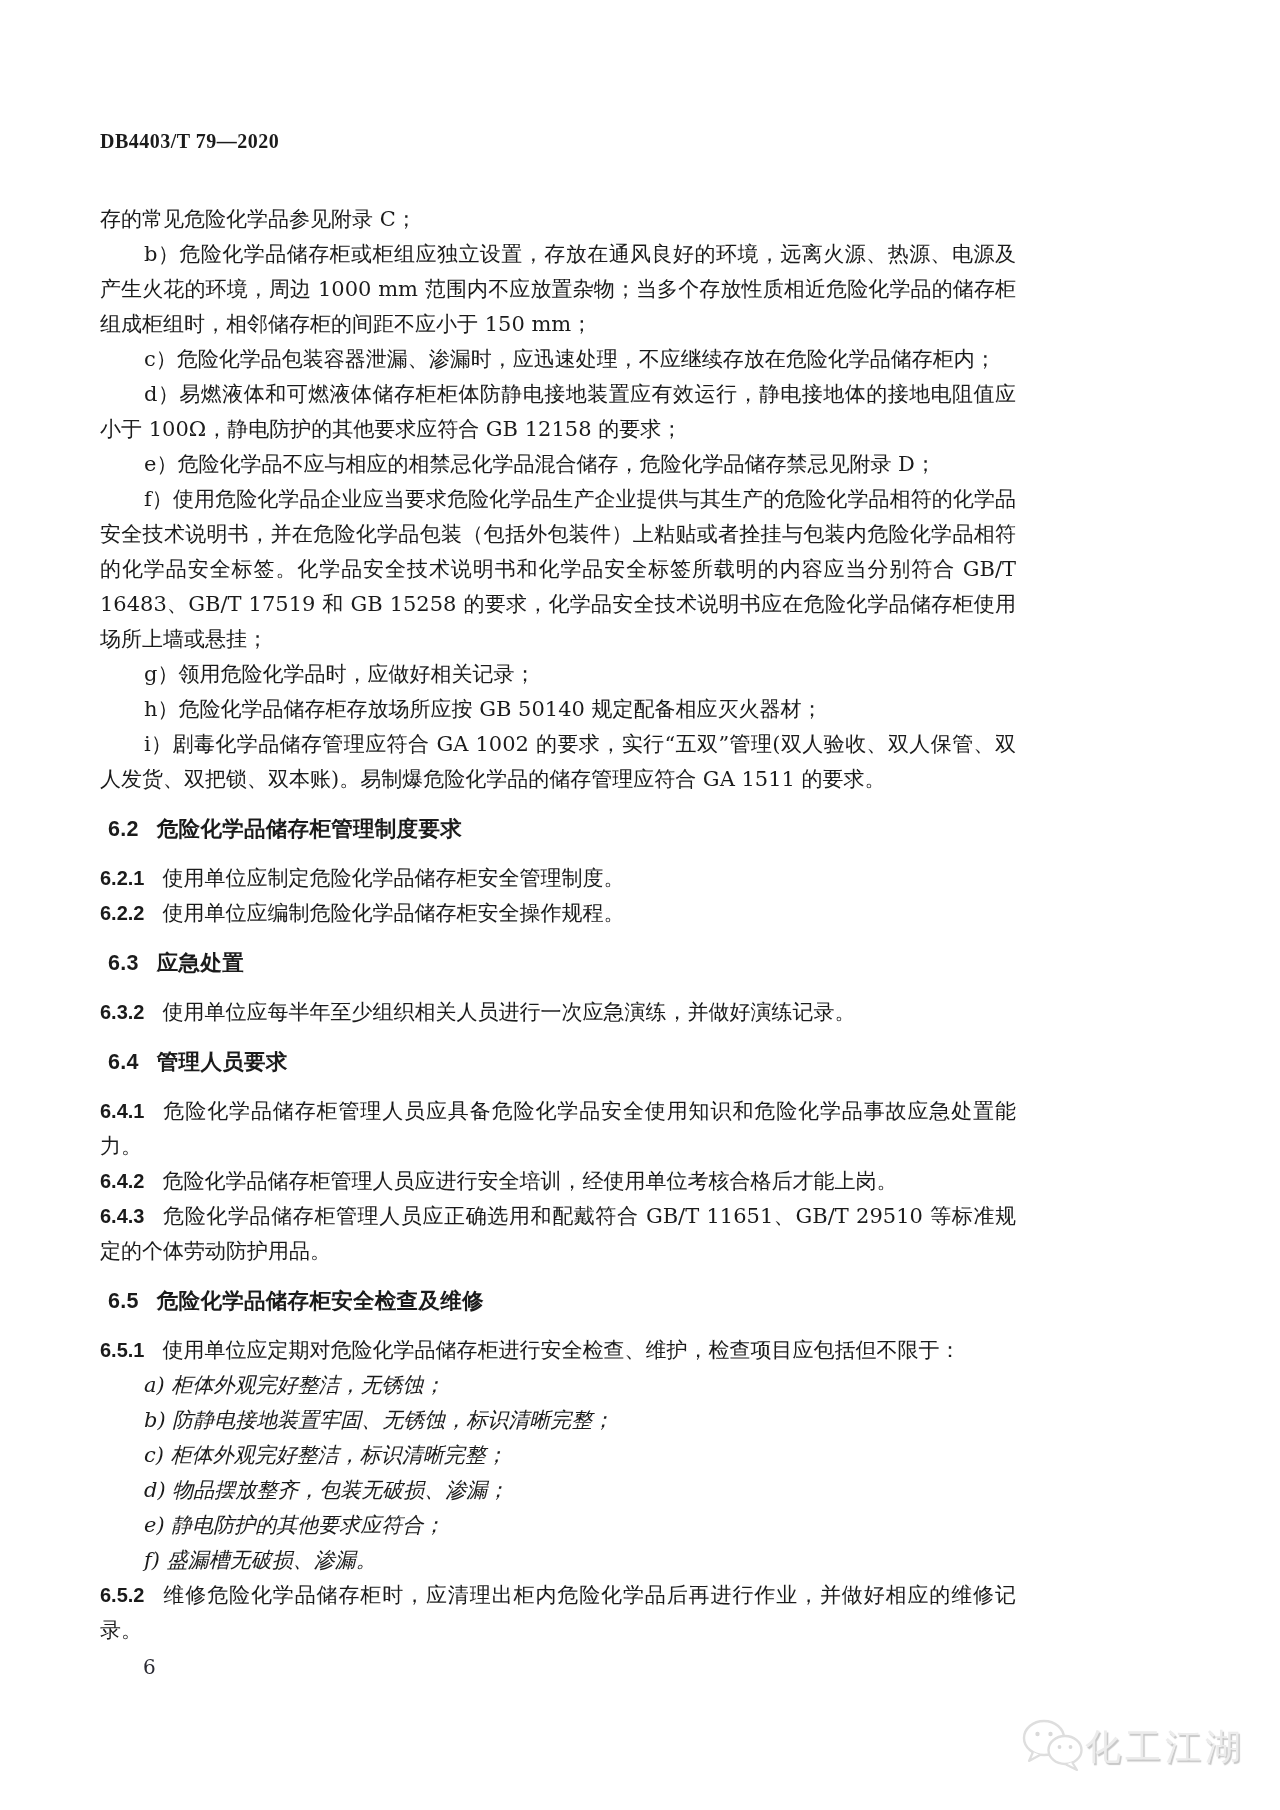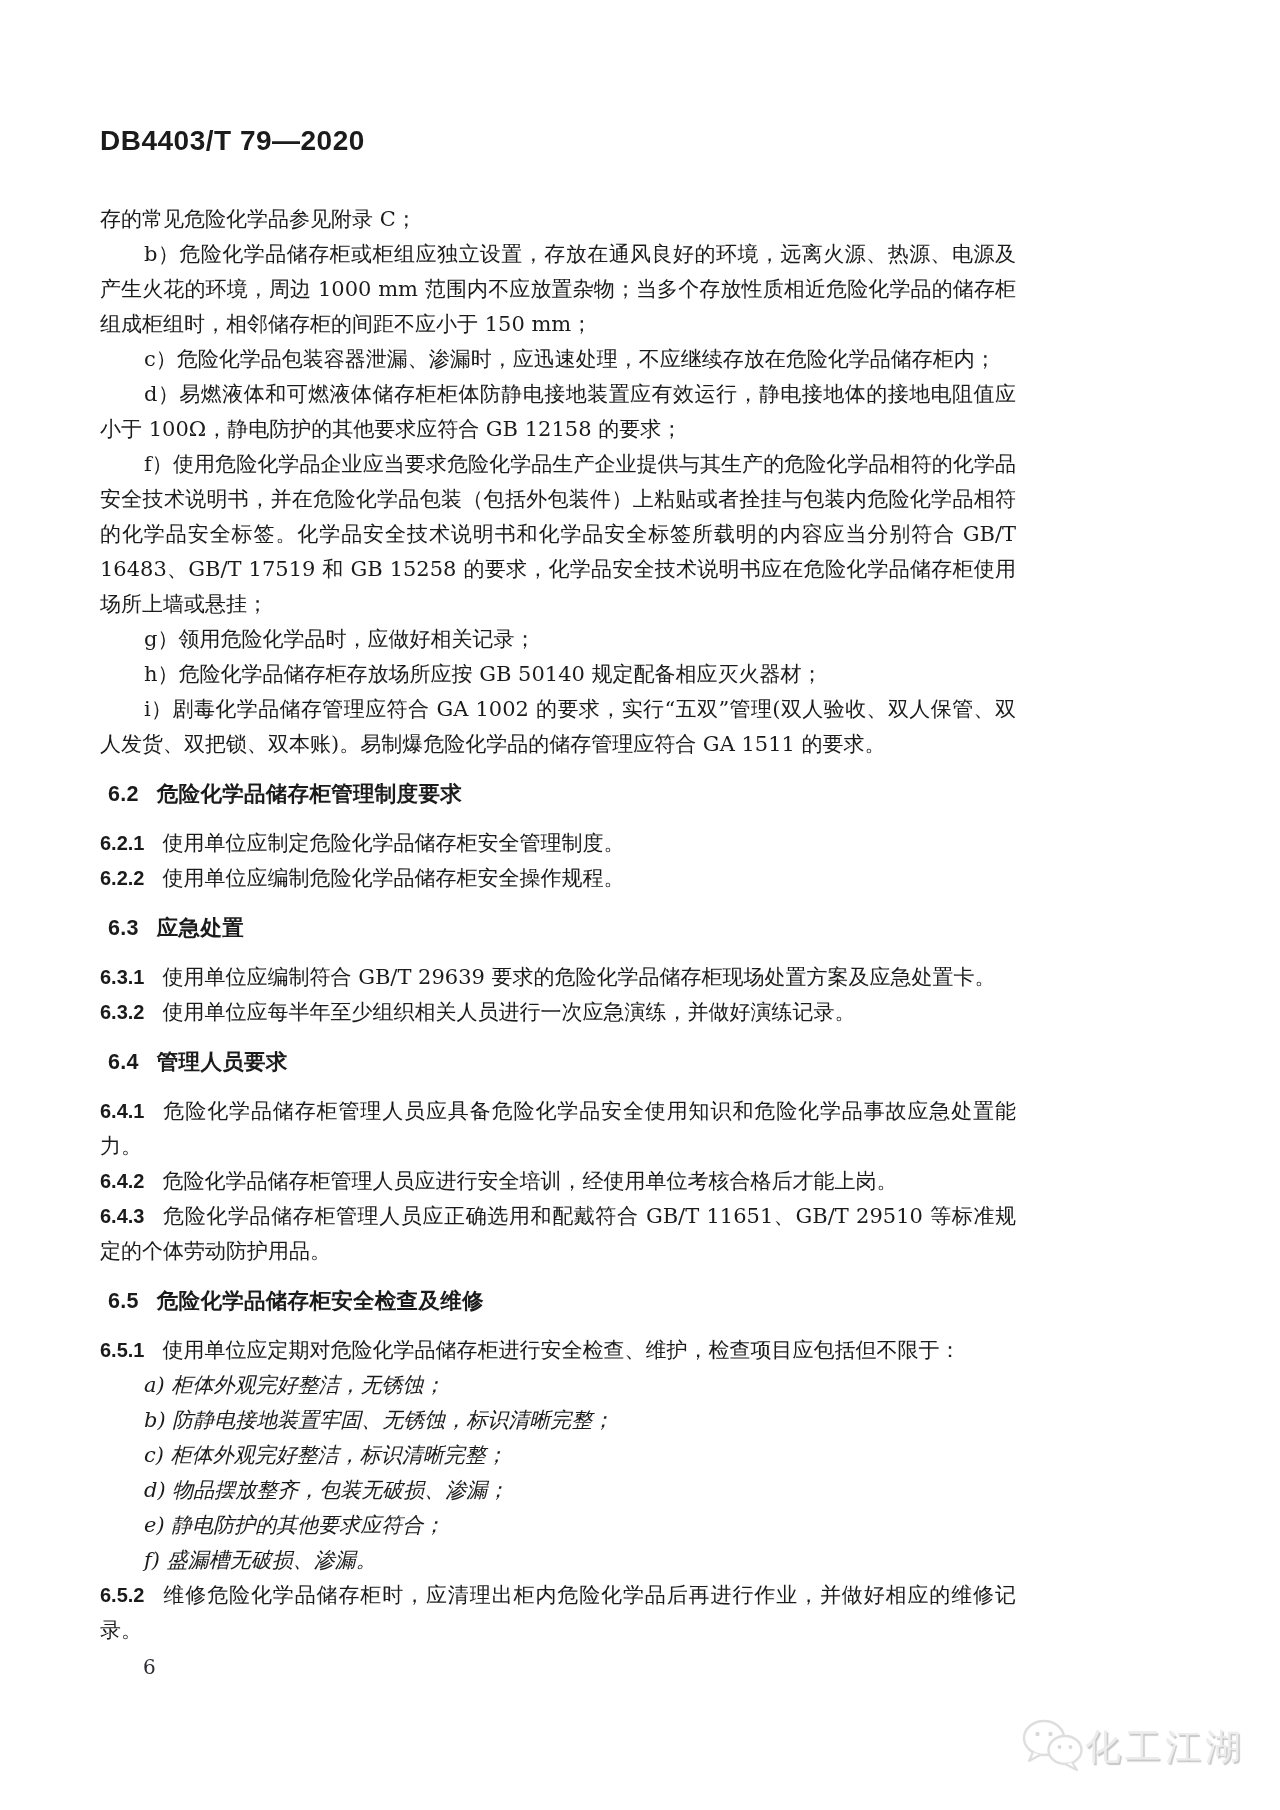--- a/index.html
+++ b/index.html
@@ -8,23 +8,23 @@
     background:#ffffff;
     color:#1b1b1b;
     font-family:"DejaVu Serif","Liberation Serif",serif;
     position:relative;
     overflow:hidden;
   }
   .content{
     position:absolute;left:100px;top:128px;width:916px;
   }
   .doc-code{
-    font-family:Liberation Sans, sans-serif;
+    font-family:Liberation Serif, serif;
     font-weight:600;
-    font-size:28px;
+    font-size:20px;
     letter-spacing:0.5px;
     line-height:26px;
     margin:0 0 48px 0;
   }
   p{
     margin:0;
     font-size:21px;
     line-height:35px;
     text-align:justify;
     text-justify:inter-ideograph;
@@ -85,41 +85,39 @@
 
 <div class="content">
 
   <div class="doc-code">DB4403/T 79—2020</div>
 
   <p>存的常见危险化学品参见附录 C；</p>
 
   <p class="item">b）危险化学品储存柜或柜组应独立设置，存放在通风良好的环境，远离火源、热源、电源及产生火花的环境，周边 1000 mm 范围内不应放置杂物；当多个存放性质相近危险化学品的储存柜组成柜组时，相邻储存柜的间距不应小于 150 mm；</p>
   <p class="item">c）危险化学品包装容器泄漏、渗漏时，应迅速处理，不应继续存放在危险化学品储存柜内；</p>
   <p class="item">d）易燃液体和可燃液体储存柜柜体防静电接地装置应有效运行，静电接地体的接地电阻值应小于 100Ω，静电防护的其他要求应符合 GB 12158 的要求；</p>
+  <p class="item">e）危险化学品不应与相应的相禁忌化学品混合储存，危险化学品储存禁忌见附录 D；</p>
   <p class="item">f）使用危险化学品企业应当要求危险化学品生产企业提供与其生产的危险化学品相符的化学品安全技术说明书，并在危险化学品包装（包括外包装件）上粘贴或者拴挂与包装内危险化学品相符的化学品安全标签。化学品安全技术说明书和化学品安全标签所载明的内容应当分别符合 GB/T 16483、GB/T 17519 和 GB 15258 的要求，化学品安全技术说明书应在危险化学品储存柜使用场所上墙或悬挂；</p>
   <p class="item">g）领用危险化学品时，应做好相关记录；</p>
   <p class="item">h）危险化学品储存柜存放场所应按 GB 50140 规定配备相应灭火器材；</p>
   <p class="item">i）剧毒化学品储存管理应符合 GA 1002 的要求，实行“五双”管理(双人验收、双人保管、双人发货、双把锁、双本账)。易制爆危险化学品的储存管理应符合 GA 1511 的要求。</p>
 
   <h3>
     <span class="hnum">6.2</span><span>危险化学品储存柜管理制度要求</span>
   </h3>
   <p class="clause">
     <span class="cnum">6.2.1</span><span>使用单位应制定危险化学品储存柜安全管理制度。</span>
   </p>
   <p class="clause">
     <span class="cnum">6.2.2</span><span>使用单位应编制危险化学品储存柜安全操作规程。</span>
   </p>
 
   <h3>
     <span class="hnum">6.3</span><span>应急处置</span>
   </h3>
-  <p class="clause">
-    <span class="cnum">6.3.1</span><span>使用单位应编制符合 GB/T 29639 要求的危险化学品储存柜现场处置方案及应急处置卡。</span>
-  </p>
   <p class="clause">
     <span class="cnum">6.3.2</span><span>使用单位应每半年至少组织相关人员进行一次应急演练，并做好演练记录。</span>
   </p>
 
   <h3>
     <span class="hnum">6.4</span><span>管理人员要求</span>
   </h3>
   <p class="clause">
     <span class="cnum">6.4.1</span><span>危险化学品储存柜管理人员应具备危险化学品安全使用知识和危险化学品事故应急处置能力。</span>
   </p>

